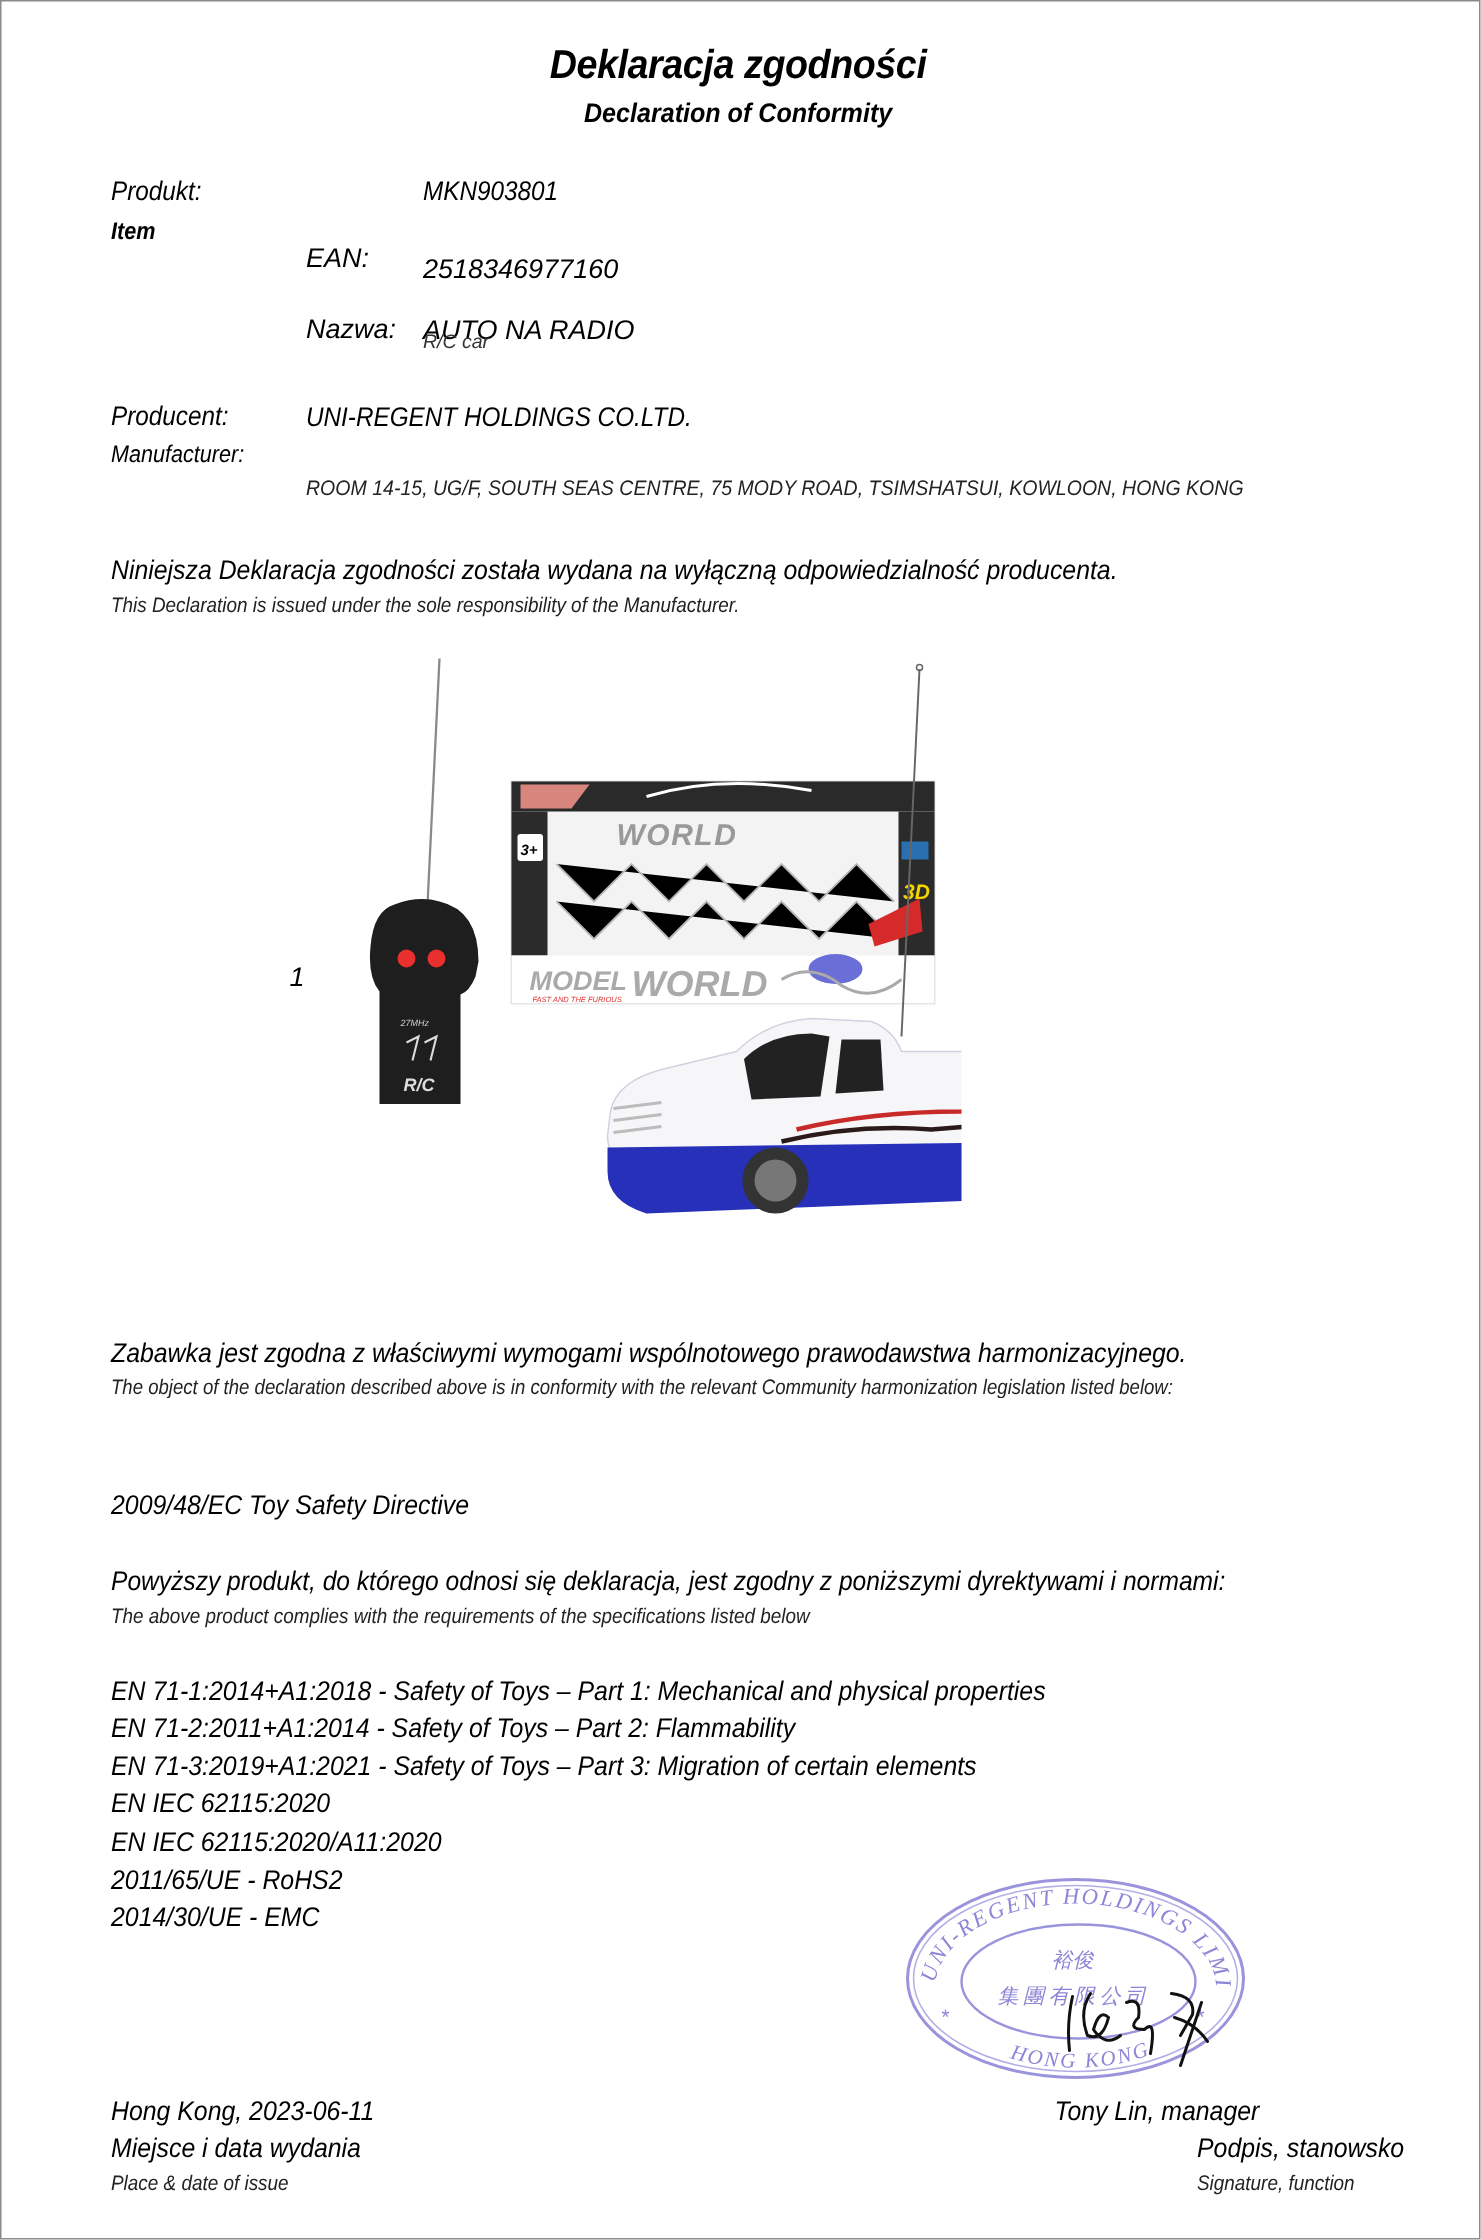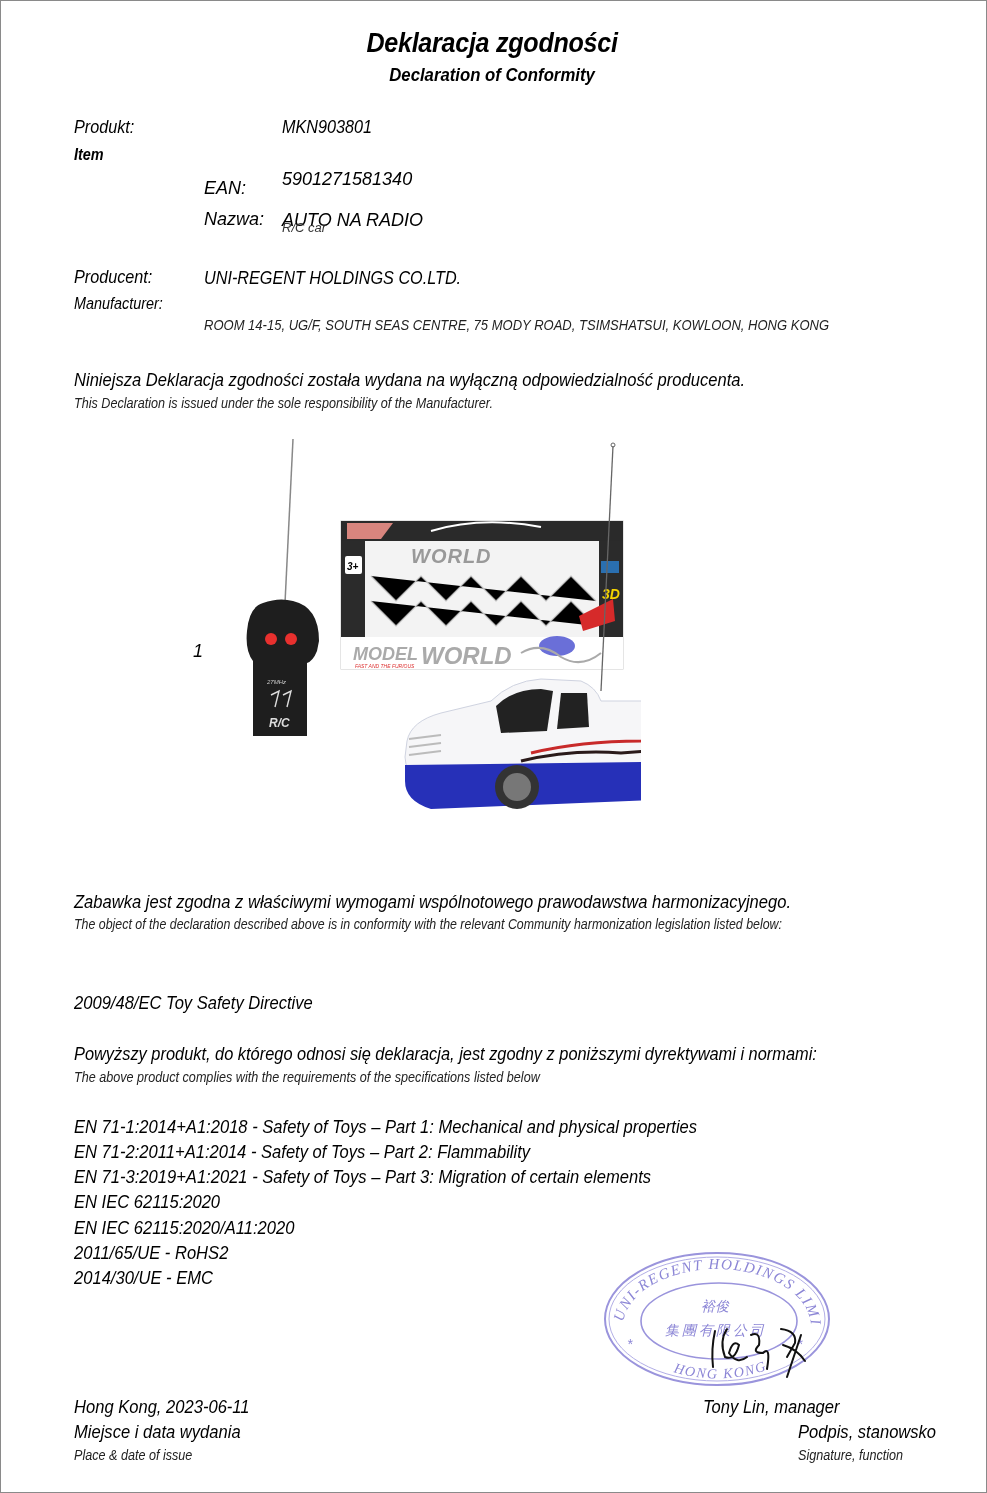--- a/index.html
+++ b/index.html
@@ -26,22 +26,22 @@
 <body>
 
 <div class="page">
 
   <div class="abs title">Deklaracja zgodności</div>
   <div class="abs subtitle">Declaration of Conformity</div>
 
   <div class="abs lbl cond" style="left:73px;top:116px;">Produkt:</div>
   <div class="abs lbl-b cond" style="left:73px;top:145px;font-weight:bold;">Item</div>
   <div class="abs val cond" style="left:281px;top:116px;">MKN903801</div>
-  <div class="abs val" style="left:203px;top:177px;">EAN:</div>
-  <div class="abs val" style="left:281px;top:168px;">5901271581340</div>
+  <div class="abs val" style="left:203px;top:161px;">EAN:</div>
+  <div class="abs val" style="left:281px;top:168px;">2518346977160</div>
   <div class="abs val" style="left:203px;top:193px;margin-top:15px;">Nazwa:</div>
   <div class="abs val" style="left:281px;top:193px;margin-top:16px;">AUTO NA RADIO</div>
   <div class="abs xs" style="left:281px;top:219px;">R/C car</div>
 
   <div class="abs lbl cond" style="left:73px;top:266px;">Producent:</div>
   <div class="abs lbl-sm cond" style="left:73px;top:294px;">Manufacturer:</div>
   <div class="abs val cond" style="left:203px;top:267px;">UNI-REGENT HOLDINGS CO.LTD.</div>
   <div class="abs tiny cond" style="left:203px;top:316px;transform:scaleX(0.93);">ROOM 14-15, UG/F, SOUTH SEAS CENTRE, 75 MODY ROAD, TSIMSHATSUI, KOWLOON, HONG KONG</div>
 
   <div class="abs val cond" style="left:73px;top:369px;transform:scaleX(0.92);">Niniejsza Deklaracja zgodności została wydana na wyłączną odpowiedzialność producenta.</div>

